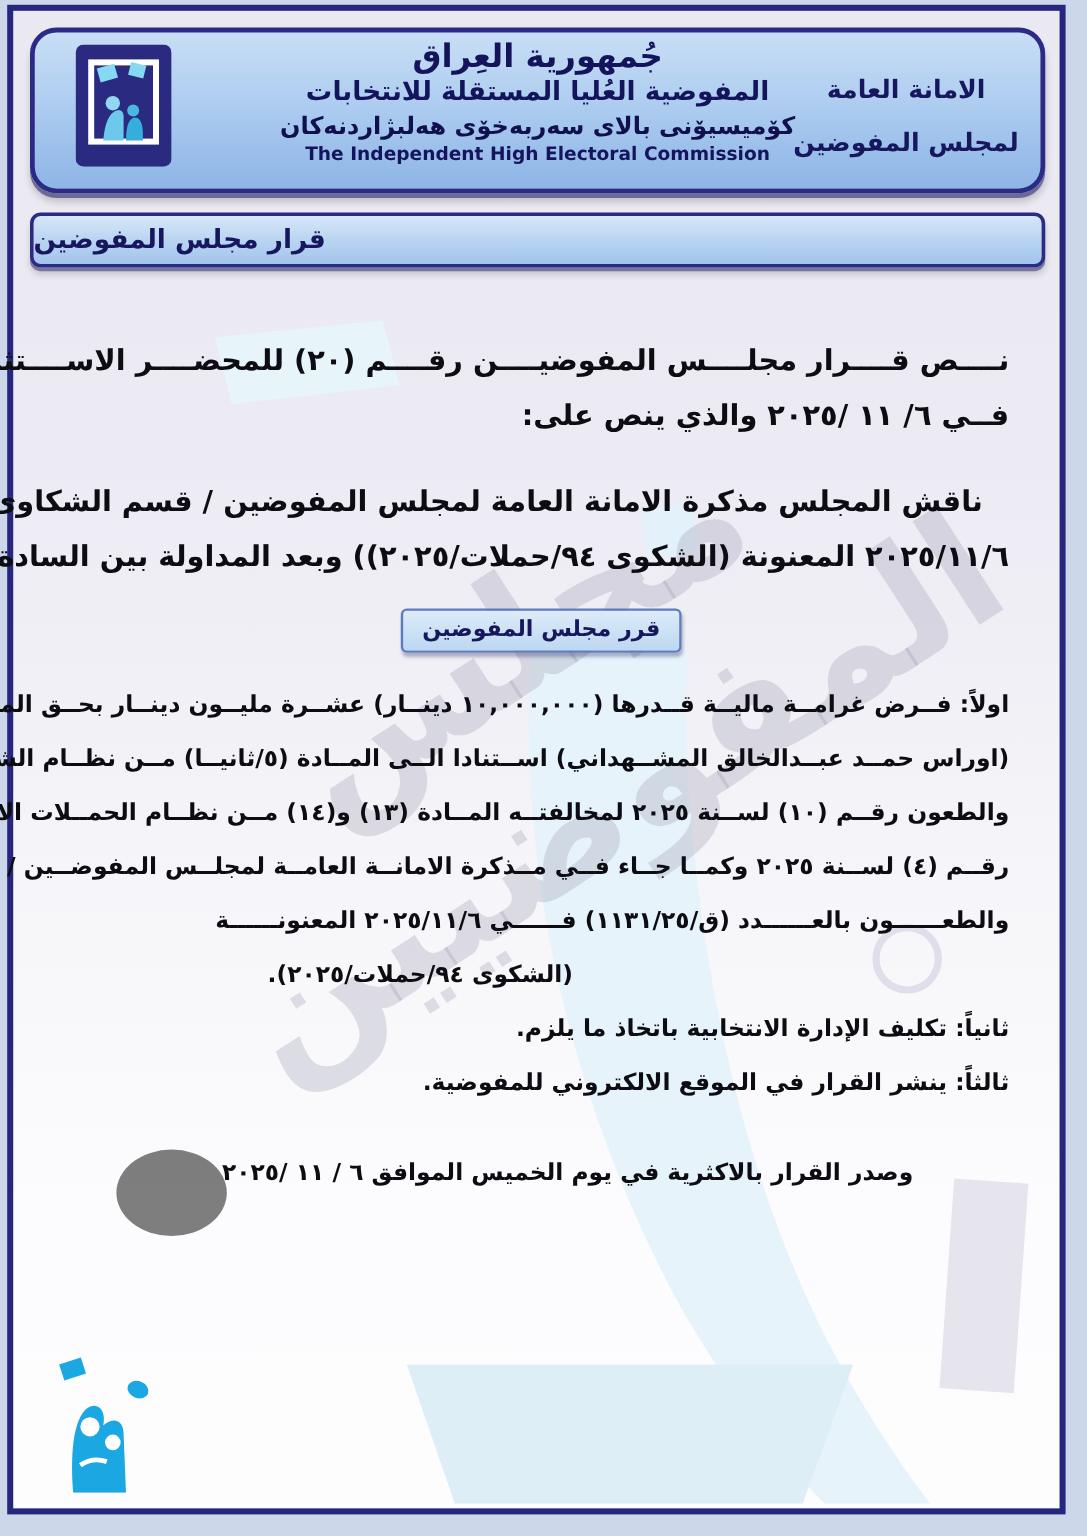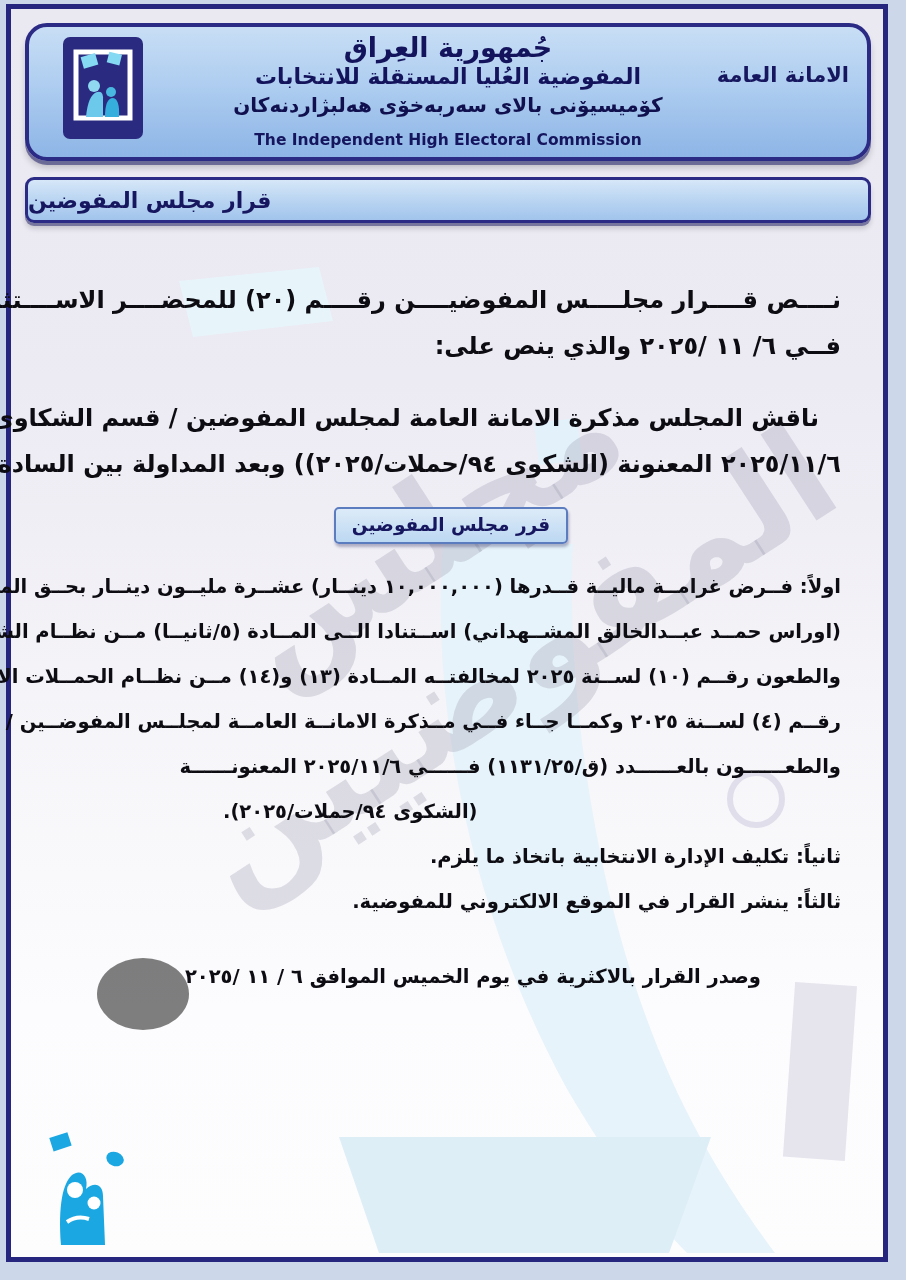--- a/index.html
+++ b/index.html
@@ -13,21 +13,21 @@
   .content{position:relative;z-index:1}
 
   .header{position:relative;margin:14px 12px 0 14px;height:138px;border:4px solid #2b2b85;border-radius:22px;
           background:linear-gradient(180deg,#c8def5 0%,#aecdf0 45%,#8db5e6 100%);
           box-shadow:0 4px 0 rgba(35,35,110,.55),0 7px 6px rgba(0,0,0,.18);box-sizing:border-box}
   .logo{position:absolute;left:34px;top:10px}
   .center-block{text-align:center;padding-top:5px;color:#14145c;font-family:"DejaVu Sans",sans-serif}
   .cal1{font-weight:bold;font-size:27px}
   .cal2{font-weight:bold;font-size:22px;margin-top:1px}
   .kur{font-weight:bold;font-size:20px;margin-top:4px;color:#10104e}
-  .eng{font-weight:bold;font-size:15.5px;margin-top:14px;color:#15155e}
+  .eng{font-weight:bold;font-size:15.5px;margin-top:2px;color:#15155e}
   .right-block{position:absolute;right:18px;top:26px;text-align:center;color:#17175f;
                font-family:"DejaVu Sans",sans-serif;font-weight:bold;font-size:21px;line-height:44px;direction:rtl}
 
   .title-bar{margin:16px 12px 0 14px;height:46px;border:3px solid #2b2b85;border-radius:9px;
              background:linear-gradient(180deg,#d6e7f8 0%,#b7d3f1 55%,#a2c4ec 100%);
              box-shadow:0 3px 0 rgba(35,35,110,.5),0 6px 5px rgba(0,0,0,.15);
              display:flex;align-items:center;color:#17175f;
              font-family:"DejaVu Sans",sans-serif;font-weight:bold;font-size:22px;box-sizing:border-box}
 
   .doc{direction:rtl;padding:26px 42px 0 42px;color:#0c0c12;
@@ -80,20 +80,21 @@
         </svg>
       </span>
       <div class="center-block">
         <div class="cal1">جُمهورية العِراق</div>
         <div class="cal2">المفوضية العُليا المستقلة للانتخابات</div>
         <div class="kur">كۆميسيۆنى بالاى سەربەخۆى هەلبژاردنەكان</div>
         <div class="eng">The Independent High Electoral Commission</div>
       </div>
       <div class="right-block">
         <div>الامانة العامة</div>
+        <div>لمجلس المفوضين</div>
       </div>
     </div>
 
     <div class="title-bar">
       <span>قرار مجلس المفوضين</span>
     </div>
 
     <div class="doc">
 
       <div class="intro">

